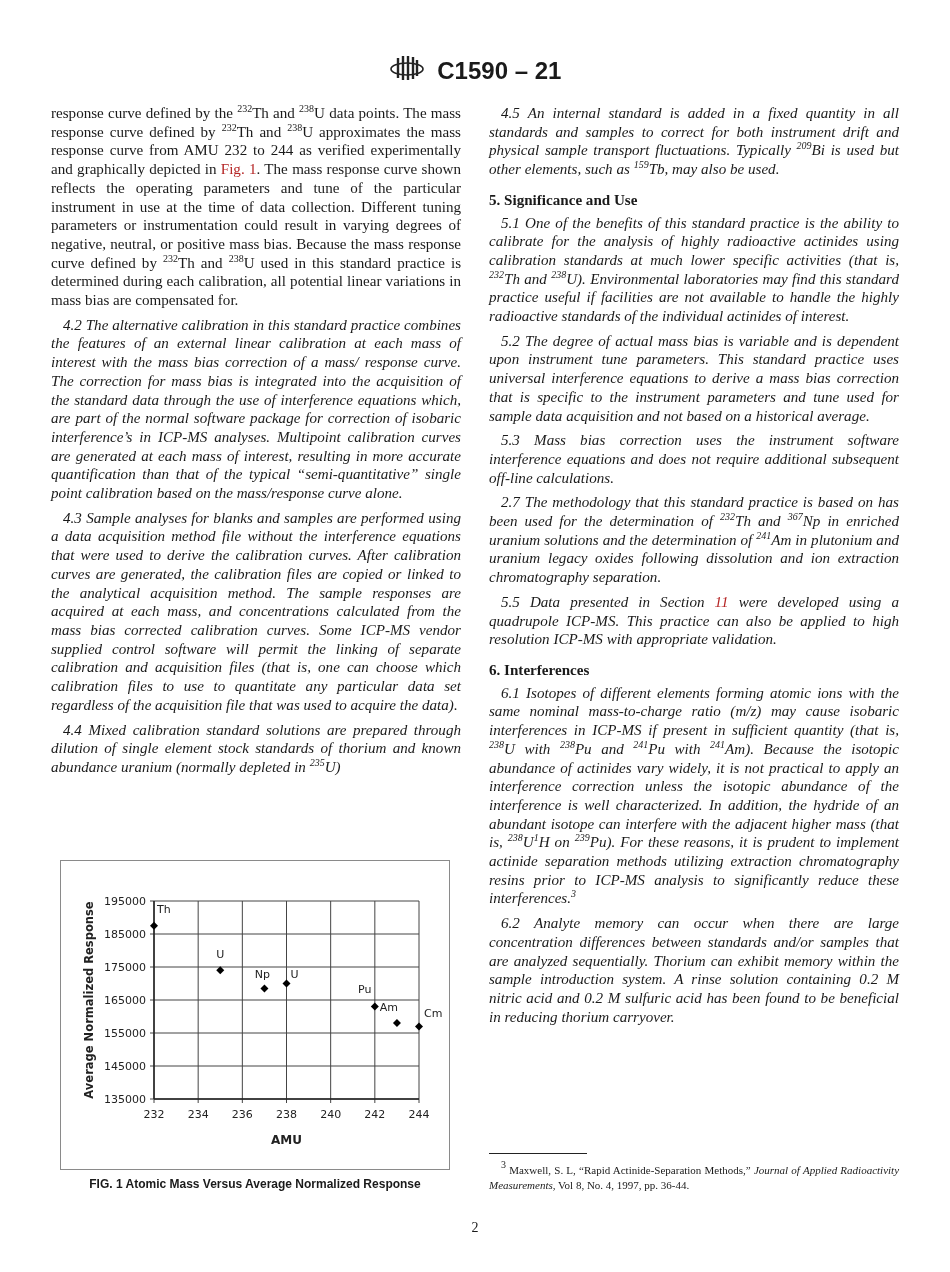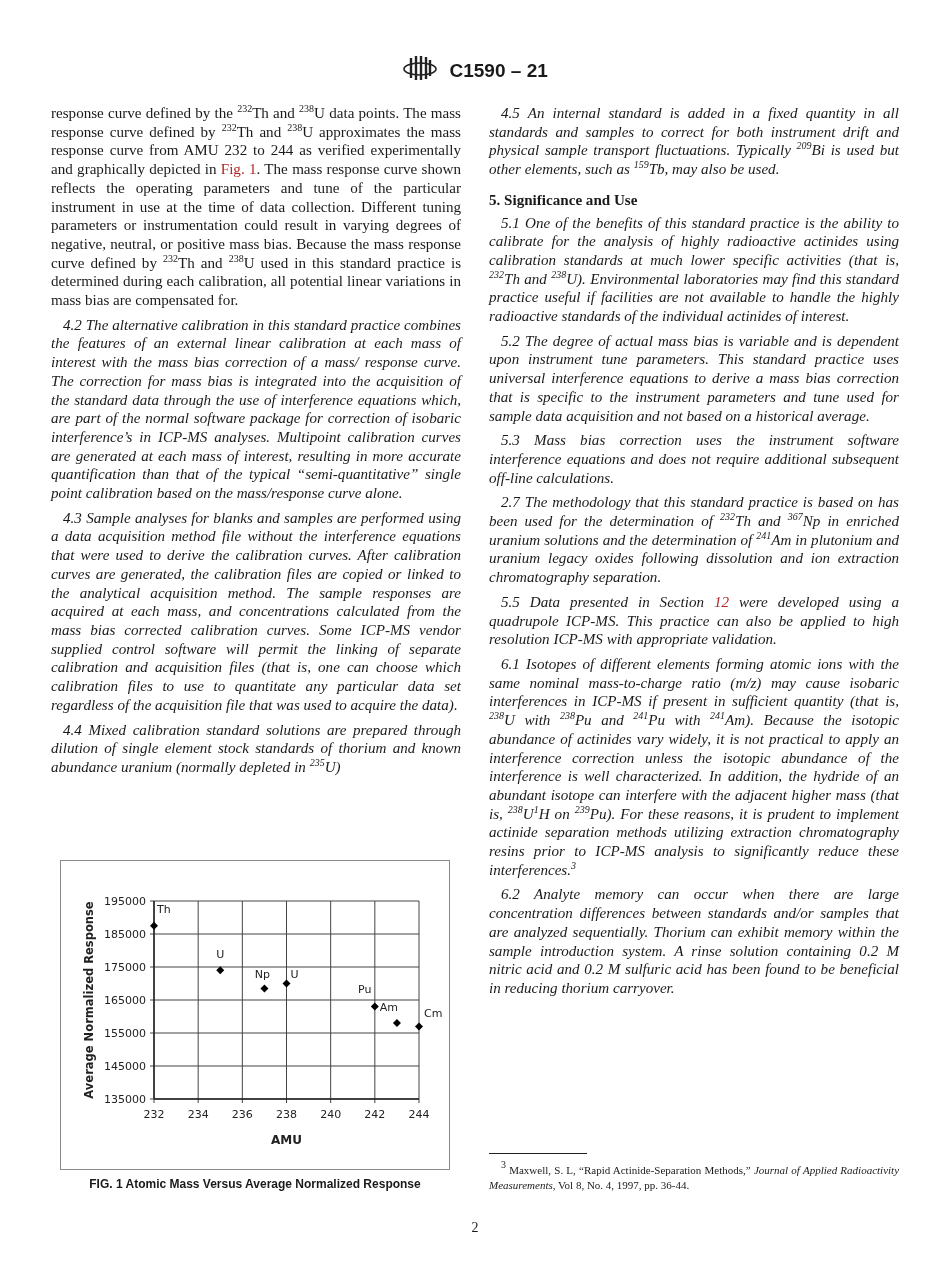--- a/index.html
+++ b/index.html
@@ -1,17 +1,17 @@
 <!DOCTYPE html>
 <html><head>
 <meta charset="utf-8">
 <style>
   html, body { margin: 0; padding: 0; background: #ffffff; }
   body { width: 950px; height: 1272px; position: relative; overflow: hidden; color: #1a1a1a; }
-  .header { position: absolute; left: 0; top: 54px; width: 950px; text-align: center; font-family: "Liberation Sans", sans-serif; font-weight: bold; font-size: 19px; }
+  .header { position: absolute; left: 0; top: 54px; width: 950px; text-align: center; font-family: "Liberation Sans", sans-serif; font-weight: bold; font-size: 24px; }
   .header .logo { display: inline-block; vertical-align: middle; margin-right: 6px; }
   .header .code { vertical-align: middle; }
   .col { position: absolute; top: 88px; width: 410px; font-family: "Liberation Serif", serif; font-size: 15.1px; line-height: 18.7px; text-align: justify; hyphens: none; margin-top: 16px; }
   .col.left { left: 51px; }
   .col.right { left: 489px; }
   .col p { margin: 0 0 6px 0; }
   .col p.ind { text-indent: 12px; font-style: italic; }
   .col p.cont { text-indent: 0; }
   sup { font-size: 10px; line-height: 0; vertical-align: 6px; }
   .link { color: #b52525; }
@@ -96,21 +96,22 @@
 </div>
 <div class="fig-caption">FIG. 1 Atomic Mass Versus Average Normalized Response</div>
 
 <div class="col right">
   <p class="ind"><span>4.5 An internal standard is added in a fixed quantity in all standards and samples to correct for both instrument drift and physical sample transport fluctuations. Typically </span><sup>209</sup><span>Bi is used but other elements, such as </span><sup>159</sup><span>Tb, may also be used.</span></p>
   <h3>5. Significance and Use</h3>
   <p class="ind"><span>5.1 One of the benefits of this standard practice is the ability to calibrate for the analysis of highly radioactive actinides using calibration standards at much lower specific activities (that is, </span><sup>232</sup><span>Th and </span><sup>238</sup><span>U). Environmental laboratories may find this standard practice useful if facilities are not available to handle the highly radioactive standards of the individual actinides of interest.</span></p>
   <p class="ind">5.2 The degree of actual mass bias is variable and is dependent upon instrument tune parameters. This standard practice uses universal interference equations to derive a mass bias correction that is specific to the instrument parameters and tune used for sample data acquisition and not based on a historical average.</p>
   <p class="ind">5.3 Mass bias correction uses the instrument software interference equations and does not require additional subsequent off-line calculations.</p>
   <p class="ind"><span>2.7 The methodology that this standard practice is based on has been used for the determination of </span><sup>232</sup><span>Th and </span><sup>367</sup><span>Np in enriched uranium solutions and the determination of </span><sup>241</sup><span>Am in plutonium and uranium legacy oxides following dissolution and ion extraction chromatography separation.</span></p>
-  <p class="ind"><span>5.5 Data presented in Section </span><a class="link">12</a><span> were developed using a quadrupole ICP-MS. This practice can also be applied to high resolution ICP-MS with appropriate validation.</span></p>
+  <p class="ind"><span>5.5 Data presented in Section </span><a class="link">11</a><span> were developed using a quadrupole ICP-MS. This practice can also be applied to high resolution ICP-MS with appropriate validation.</span></p>
+  <h3>6. Interferences</h3>
   <p class="ind"><span>6.1 Isotopes of different elements forming atomic ions with the same nominal mass-to-charge ratio (m/z) may cause isobaric interferences in ICP-MS if present in sufficient quantity (that is, </span><sup>238</sup><span>U with </span><sup>238</sup><span>Pu and </span><sup>241</sup><span>Pu with </span><sup>241</sup><span>Am). Because the isotopic abundance of actinides vary widely, it is not practical to apply an interference correction unless the isotopic abundance of the interference is well characterized. In addition, the hydride of an abundant isotope can interfere with the adjacent higher mass (that is, </span><sup>238</sup><span>U</span><sup>1</sup><span>H on </span><sup>239</sup><span>Pu). For these reasons, it is prudent to implement actinide separation methods utilizing extraction chromatography resins prior to ICP-MS analysis to significantly reduce these interferences.</span><sup>3</sup></p>
   <p class="ind">6.2 Analyte memory can occur when there are large concentration differences between standards and/or samples that are analyzed sequentially. Thorium can exhibit memory within the sample introduction system. A rinse solution containing 0.2 M nitric acid and 0.2 M sulfuric acid has been found to be beneficial in reducing thorium carryover.</p>
 </div>
 
 <div class="footnote-rule"></div>
 <div class="footnote"><span class="ind"></span><sup>3</sup><span> Maxwell, S. L, “Rapid Actinide-Separation Methods,” </span><i>Journal of Applied Radioactivity Measurements</i><span>, Vol 8, No. 4, 1997, pp. 36-44.</span></div>
 
 <div class="page-num">2</div>
 
 </body></html>

